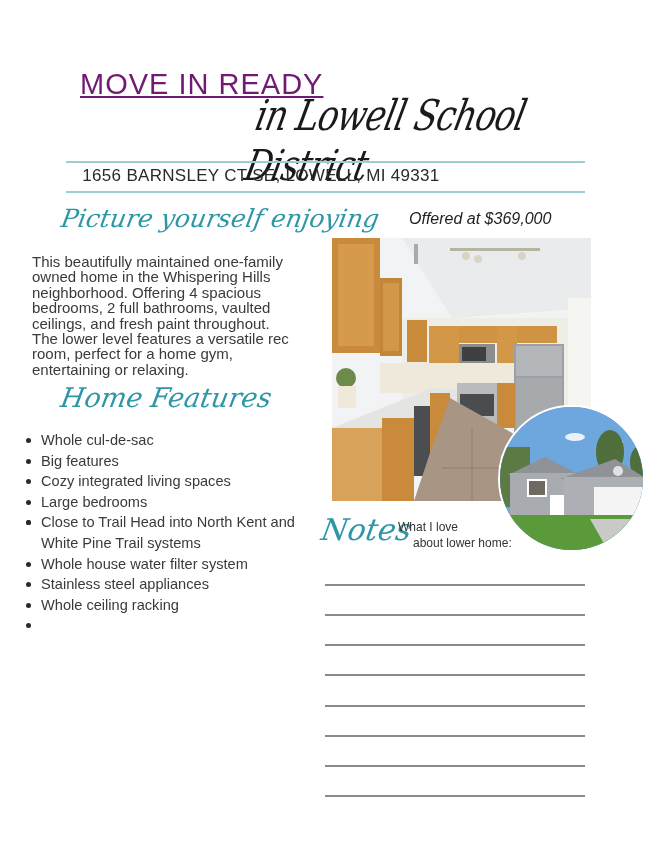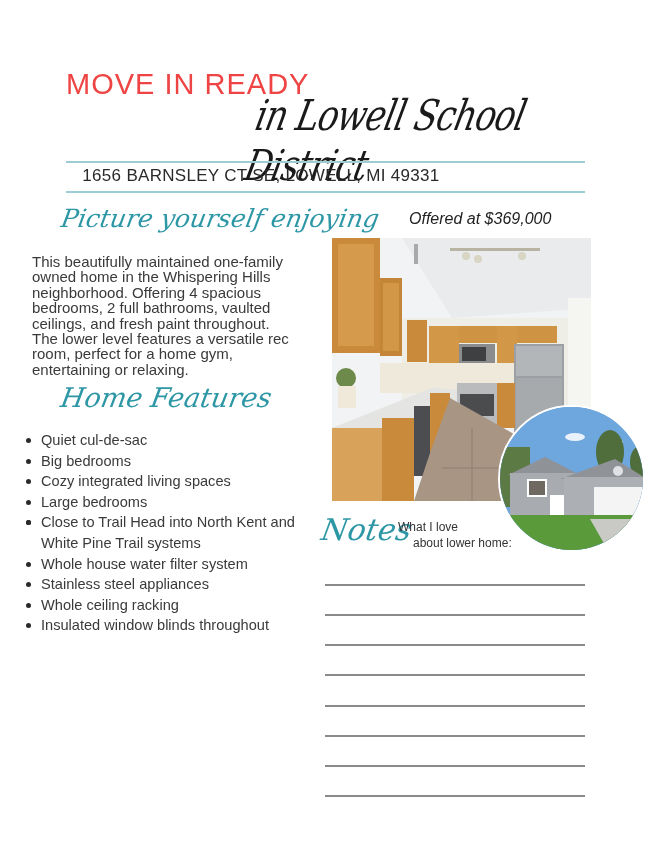--- a/index.html
+++ b/index.html
@@ -1,20 +1,20 @@
 <!DOCTYPE html>
 <html><head>
 <meta charset="utf-8">
 <style>
   * { box-sizing: border-box; margin: 0; padding: 0; }
   html, body { width: 650px; height: 841px; background: #ffffff; overflow: hidden; }
   body { position: relative; font-family: "DejaVu Sans", sans-serif; color: #333; }
 
-  .headline { position: absolute; left: 66px; top: 68px; font-family: "Liberation Sans", sans-serif;
-    font-size: 29px; letter-spacing: 1px; color: #ef4444; font-weight: 400; }
+  .headline { position: absolute; left: 80px; top: 68px; font-family: "Liberation Sans", sans-serif;
+    font-size: 29px; letter-spacing: 1px; color: #701a75; font-weight: 400; text-decoration: underline; }
   .subhead { position: absolute; left: 262px; top: 90px; font-family: "DejaVu Serif", serif;
     font-style: italic; font-size: 34px; color: #1a1a1a; letter-spacing: -1px; transform: skewX(-12deg) scaleY(1.25);
     transform-origin: left top; font-weight: 300; }
   .hline { position: absolute; left: 66px; width: 519px; height: 1.5px; background: #9ccdd4; }
   .address { position: absolute; left: 0; width: 522px; text-align: center; top: 166px;
     font-family: "Liberation Sans", sans-serif; font-size: 17px; color: #2a2a2a; letter-spacing: 0.3px; }
 
   .script { position: absolute; font-family: "DejaVu Serif", serif; font-style: italic; color: #2e97a6;
     transform: skewX(-10deg); transform-origin: left top; }
   .script-1 { left: 64px; top: 204px; font-size: 25px; }
@@ -50,30 +50,30 @@
 <div class="subhead">in Lowell School District</div>
 <div class="hline" style="top:161px;"></div>
 <div class="address">1656 BARNSLEY CT SE, LOWELL, MI 49331</div>
 <div class="hline" style="top:191px;"></div>
 
 <div class="script script-1">Picture yourself enjoying</div>
 <p class="intro">This beautifully maintained one-family owned home in the Whispering Hills neighborhood. Offering 4 spacious bedrooms, 2 full bathrooms, vaulted ceilings, and fresh paint throughout. The lower level features a versatile rec room, perfect for a home gym, entertaining or relaxing.</p>
 
 <div class="script script-2">Home Features</div>
 <ul class="features">
-  <li><span class="dot"></span><span>Quiet cul-de-sac</span></li>
-  <li><span class="dot"></span><span>Big bedrooms</span></li>
+  <li><span class="dot"></span><span>Whole cul-de-sac</span></li>
+  <li><span class="dot"></span><span>Big features</span></li>
   <li><span class="dot"></span><span>Cozy integrated living spaces</span></li>
   <li><span class="dot"></span><span>Large bedrooms</span></li>
   <li><span class="dot"></span></li>
   <li><span class="dot"></span><span>Close to Trail Head into North Kent and White Pine Trail systems</span></li>
   <li><span class="dot"></span><span>Whole house water filter system</span></li>
   <li><span class="dot"></span><span>Stainless steel appliances</span></li>
   <li><span class="dot"></span><span>Whole ceiling racking</span></li>
-  <li><span class="dot"></span><span>Insulated window blinds throughout</span></li>
+  <li><span class="dot"></span></li>
 </ul>
 
 <div class="price">Offered at $369,000</div>
 
 <div class="kitchen">
   <svg width="259" height="263" viewBox="0 0 259 263" xmlns="http://www.w3.org/2000/svg">
     <rect width="259" height="263" fill="#f2f3f4"></rect>
     <polygon points="70,0 259,0 259,70 120,80" fill="#e9ebec"></polygon>
     <rect x="70" y="80" width="189" height="100" fill="#eeede6"></rect>
     <rect x="236" y="60" width="23" height="140" fill="#f5f5f2"></rect>

